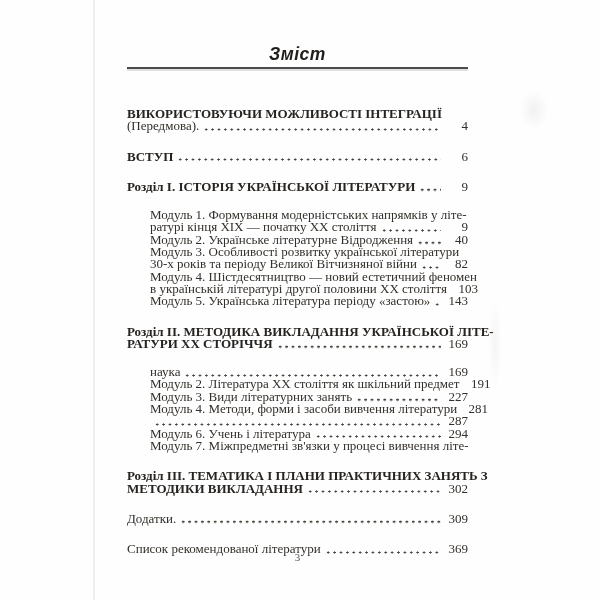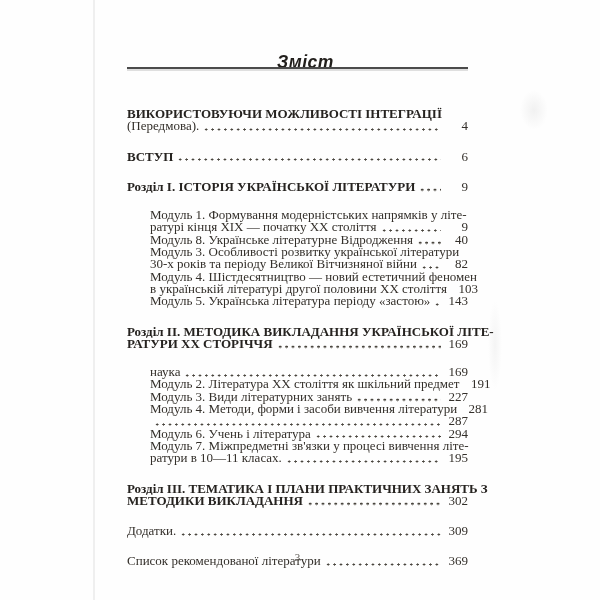--- a/index.html
+++ b/index.html
@@ -33,21 +33,21 @@
     position: absolute;
     left: 488px; top: 300px;
     width: 14px; height: 90px;
     background: radial-gradient(ellipse at center, rgba(230,230,230,0.40), rgba(255,255,255,0) 70%);
   }
   .title {
     position: absolute;
     top: 44px;
     left: 127px;
     width: 341px;
-    margin: 8px;
+    margin: 0;
     text-align: center;
     font-family: "Liberation Sans", "DejaVu Sans", sans-serif;
     font-style: italic;
     font-weight: bold;
     font-size: 17.5px;
     letter-spacing: 0.5px;
     color: #211e1b;
   }
   .title-rule {
     position: absolute;
@@ -144,21 +144,21 @@
           <span class="txt">Модуль 1. Формування модерністських напрямків у літе-</span>
         </div>
         <div class="row">
           <span class="txt">ратурі кінця XIX — початку XX століття</span>
           <span class="leader"></span>
           <span class="pg">9</span>
         </div>
       </div>
       <div class="entry module">
         <div class="row">
-          <span class="txt">Модуль 8. Українське літературне Відродження</span>
+          <span class="txt">Модуль 2. Українське літературне Відродження</span>
           <span class="leader"></span>
           <span class="pg">40</span>
         </div>
       </div>
       <div class="entry module">
         <div class="row">
           <span class="txt">Модуль 3. Особливості розвитку української літератури</span>
         </div>
         <div class="row">
           <span class="txt">30-х років та періоду Великої Вітчизняної війни</span>
@@ -230,25 +230,20 @@
       <div class="entry module">
         <div class="row">
           <span class="txt">Модуль 6. Учень і література</span>
           <span class="leader"></span>
           <span class="pg">294</span>
         </div>
       </div>
       <div class="entry module">
         <div class="row">
           <span class="txt">Модуль 7. Міжпредметні зв'язки у процесі вивчення літе-</span>
-        </div>
-        <div class="row">
-          <span class="txt">ратури в 10—11 класах.</span>
-          <span class="leader"></span>
-          <span class="pg">195</span>
         </div>
       </div>
       <div class="entry top">
         <div class="row">
           <span class="txt b">Розділ III. ТЕМАТИКА І ПЛАНИ ПРАКТИЧНИХ ЗАНЯТЬ З</span>
         </div>
         <div class="row">
           <span class="txt b">МЕТОДИКИ ВИКЛАДАННЯ</span>
           <span class="leader"></span>
           <span class="pg">302</span>

